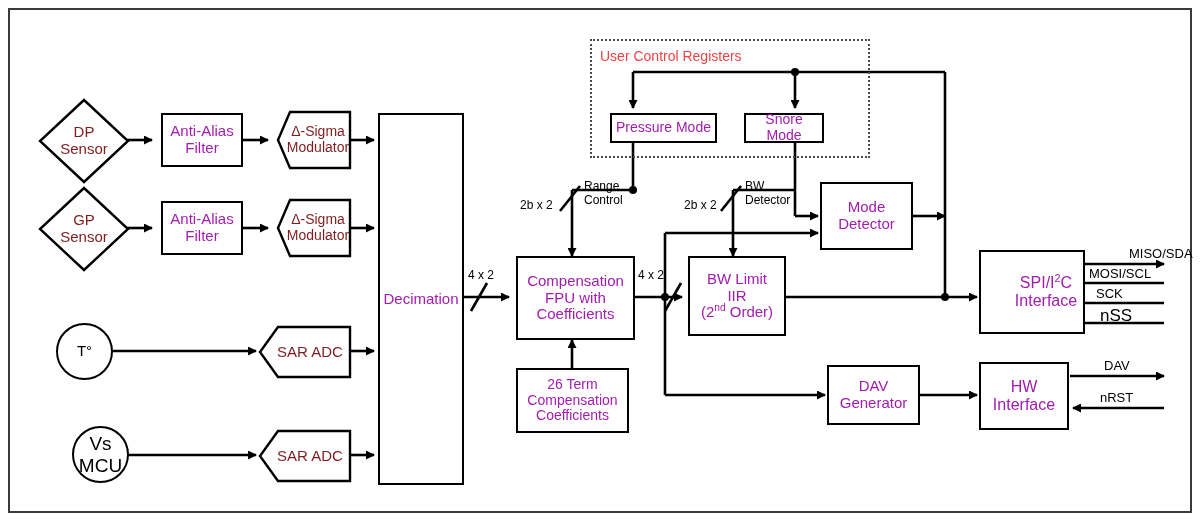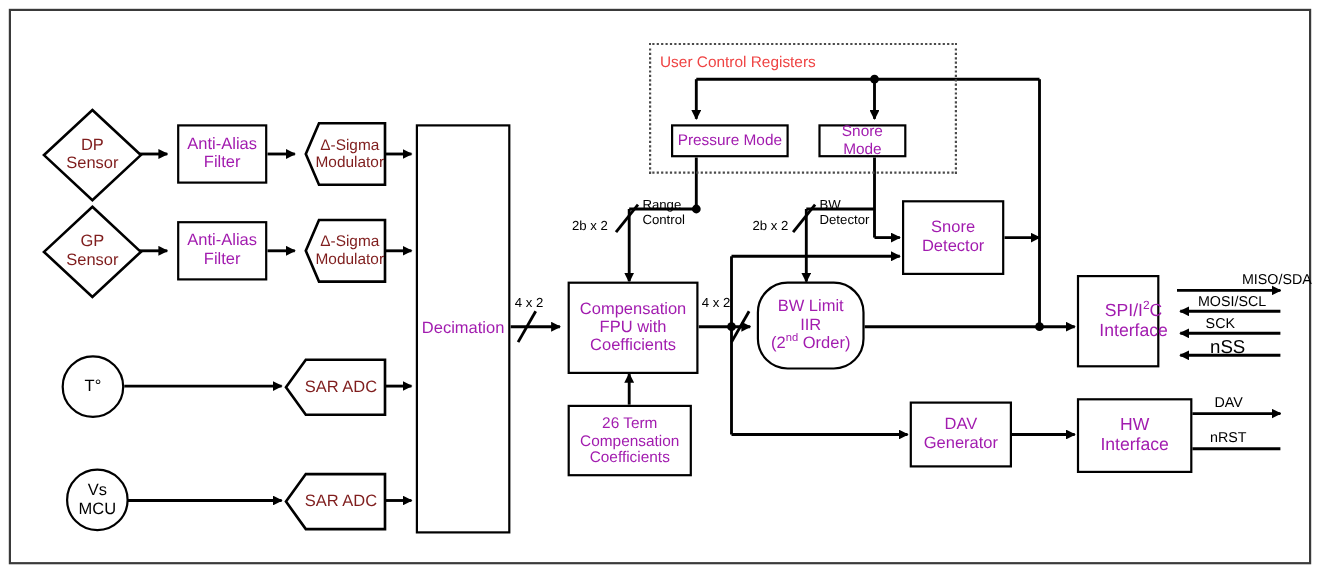--- a/index.html
+++ b/index.html
@@ -119,21 +119,21 @@
   </div>
   <div class="ptext" style="left:38px;top:186px;width:92px;height:86px;font-size:15px;">
       <span style="white-space:pre-line">GP
 Sensor</span>
     </div>
 
   <div class="circle" style="left:56px;top:323px;width:57px;height:57px;font-size:15px;">
       <span>T°</span>
     </div>
 
-  <div class="circle" style="left:60px;top:426px;width:57px;height:57px;font-size:15px;">
+  <div class="circle" style="left:72px;top:426px;width:57px;height:57px;font-size:19px;">
       <span style="white-space:pre-line">Vs
 MCU</span>
     </div>
 
   <div class="node rect" style="left:161px;top:113px;width:82px;height:54px;font-size:15px;">
       <span style="white-space:pre-line">Anti-Alias
 Filter</span>
     </div>
   <div class="node rect" style="left:161px;top:201px;width:82px;height:54px;font-size:15px;">
       <span style="white-space:pre-line">Anti-Alias
@@ -206,42 +206,42 @@
     <span>FPU with</span>
     <span>Coefficients</span>
   </div>
 
   <div class="node rect" style="left:516px;top:368px;width:113px;height:65px;font-size:14px;flex-direction:column;">
     <span>26 Term</span>
     <span>Compensation</span>
     <span>Coefficients</span>
   </div>
 
-  <div class="node rect" style="left:688px;top:256px;width:98px;height:80px;font-size:15px;flex-direction:column;border-radius:28px;">
+  <div class="node rect" style="left:688px;top:256px;width:98px;height:80px;font-size:15px;flex-direction:column;">
     <span>BW Limit</span>
     <span>IIR</span>
     <span><span>(2</span><sup>nd</sup><span> Order)</span></span>
   </div>
 
   <div class="node rect" style="left:820px;top:182px;width:93px;height:68px;font-size:15px;">
-      <span style="white-space:pre-line">Snore
+      <span style="white-space:pre-line">Mode
 Detector</span>
     </div>
 
   <div class="node rect" style="left:827px;top:365px;width:93px;height:60px;font-size:15px;">
       <span style="white-space:pre-line">DAV
 Generator</span>
     </div>
 
-  <div class="node rect" style="left:979px;top:250px;width:75px;height:84px;font-size:16px;flex-direction:column;padding-left:28px;">
+  <div class="node rect" style="left:979px;top:250px;width:106px;height:84px;font-size:16px;flex-direction:column;padding-left:28px;">
     <span><span>SPI/I</span><sup>2</sup><span>C</span></span>
     <span>Interface</span>
   </div>
 
-  <div class="node rect" style="left:979px;top:362px;width:105px;height:68px;font-size:16px;">
+  <div class="node rect" style="left:979px;top:362px;width:90px;height:68px;font-size:16px;">
       <span style="white-space:pre-line">HW
 Interface</span>
     </div>
 
   <div class="lbl" style="left:1089px;top:247px;font-size:13px;margin-left:40px;"><span>MISO/SDA</span></div>
   <div class="lbl" style="left:1089px;top:267px;font-size:13px;"><span>MOSI/SCL</span></div>
   <div class="lbl" style="left:1096px;top:287px;font-size:13px;"><span>SCK</span></div>
   <div class="lbl" style="left:1100px;top:307px;font-size:17px;"><span>nSS</span></div>
   <div class="lbl" style="left:1104px;top:359px;font-size:13px;"><span>DAV</span></div>
   <div class="lbl" style="left:1100px;top:391px;font-size:13px;"><span>nRST</span></div>

